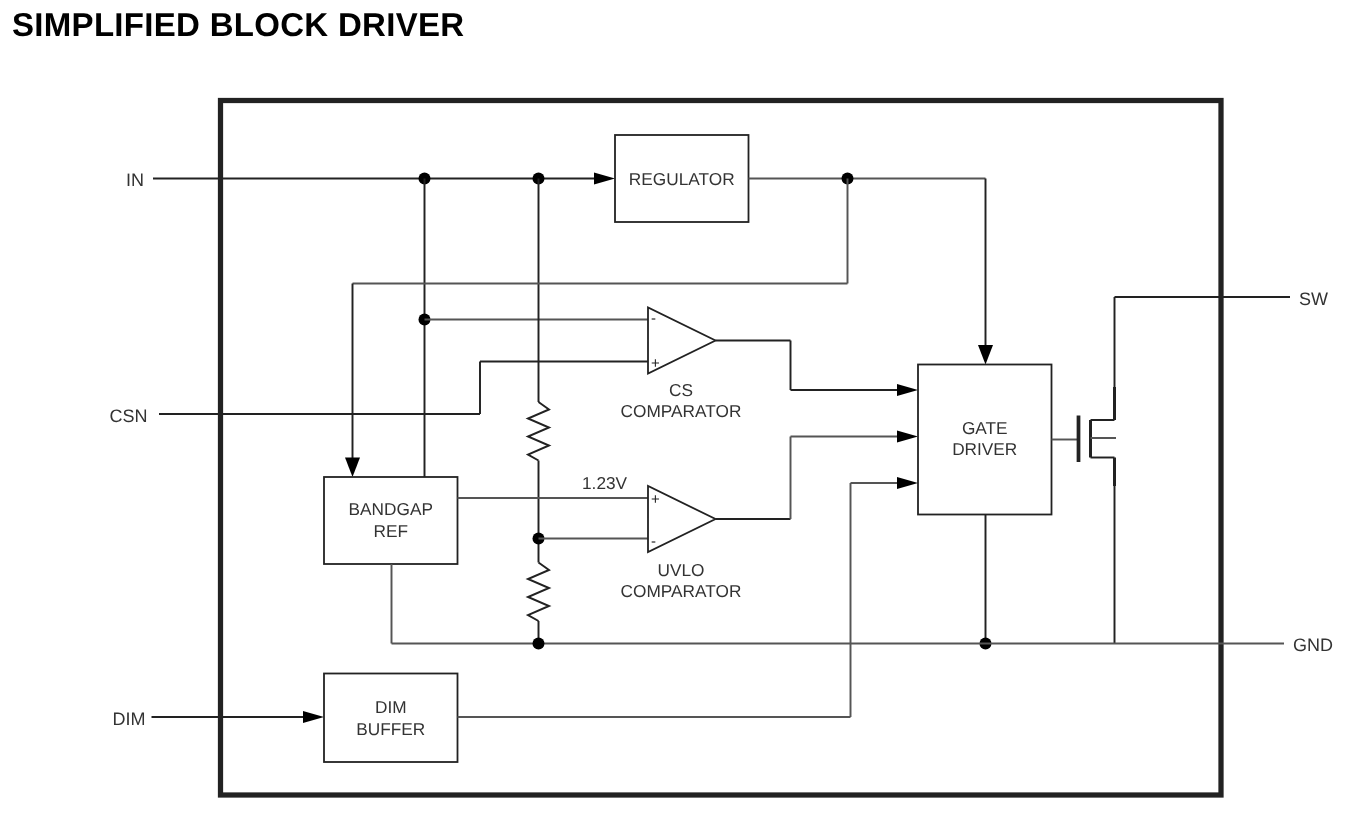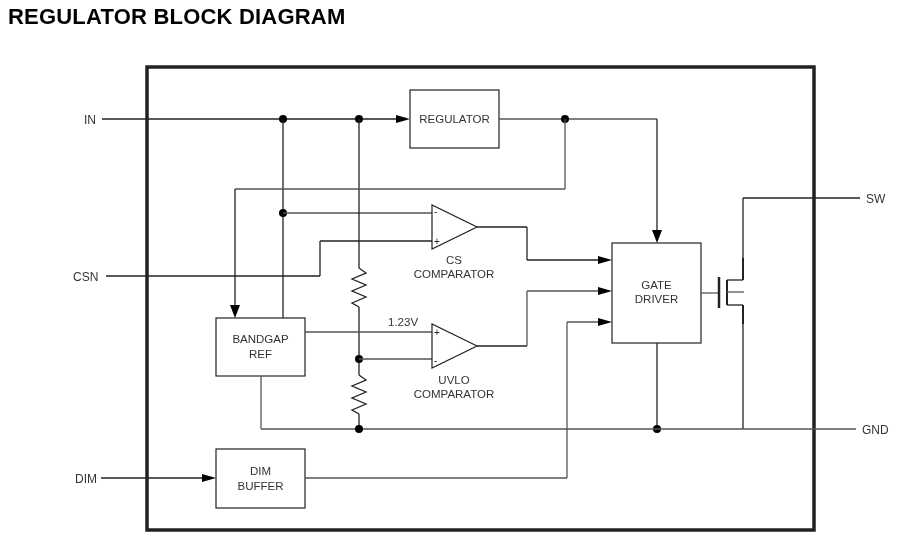--- a/index.html
+++ b/index.html
@@ -17,21 +17,21 @@
     .frame { stroke: #222; stroke-width: 3.5; fill: none; }
     .lbl { font-family: "Liberation Sans", sans-serif; font-size: 11.5px; fill: #333; }
     .pin { font-family: "Liberation Sans", sans-serif; font-size: 12px; fill: #333; }
     .sign { font-family: "Liberation Sans", sans-serif; font-size: 10px; fill: #222; }
     .dot { fill: #000; }
     .arrow { fill: #000; }
   </style>
 </head>
 <body>
 
-<div class="title">REGULATOR BLOCK DIAGRAM</div>
+<div class="title">SIMPLIFIED BLOCK DRIVER</div>
 
 <svg width="906" height="549" viewBox="0 0 906 549">
 
   <rect class="frame" x="147" y="67" width="667" height="463"></rect>
 
   <text class="pin" x="84" y="124">IN</text>
   <text class="pin" x="73" y="281">CSN</text>
   <text class="pin" x="75" y="483">DIM</text>
   <text class="pin" x="866" y="203">SW</text>
   <text class="pin" x="862" y="434">GND</text>

